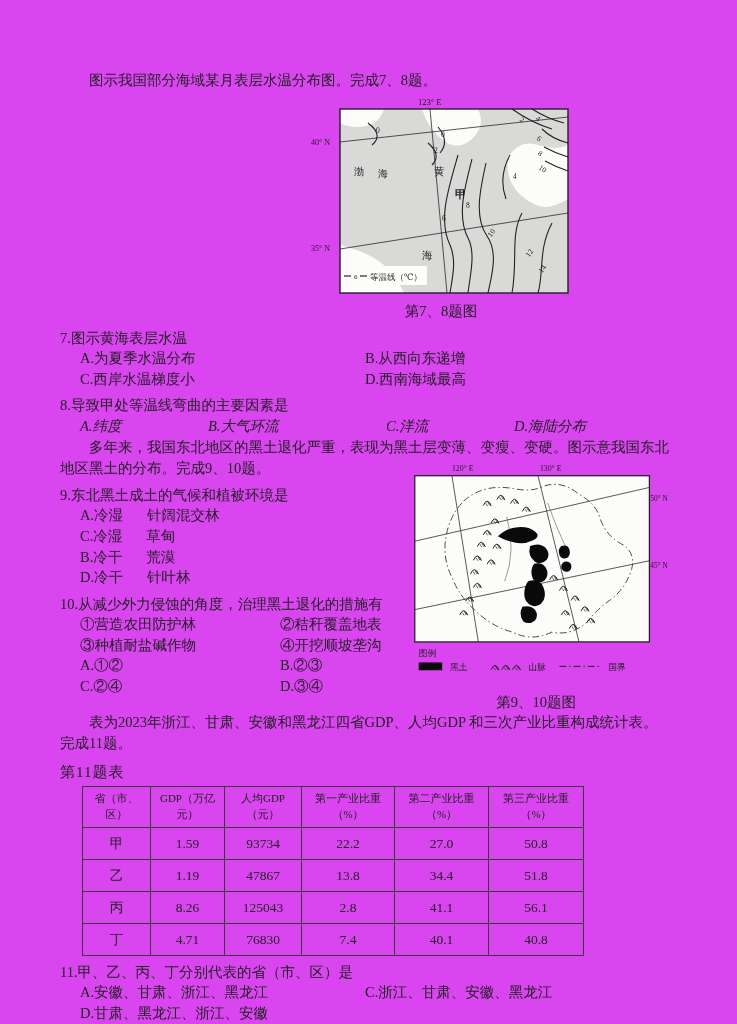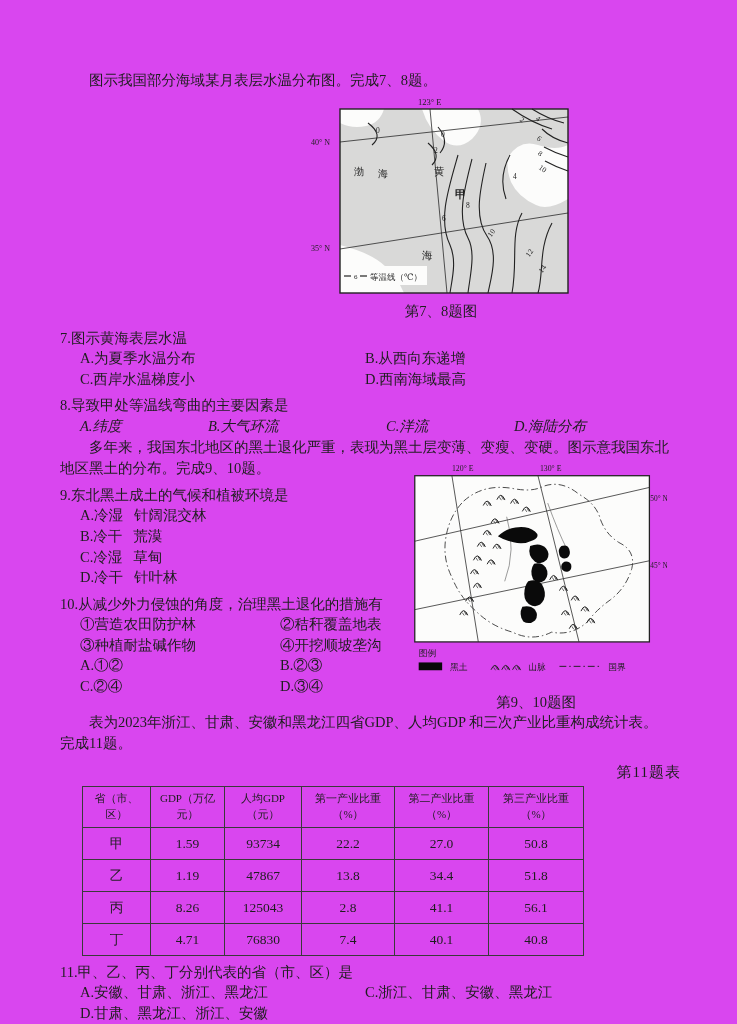--- a/index.html
+++ b/index.html
@@ -16,21 +16,21 @@
     line-height:1.42;
     overflow:hidden;
   }
   p{margin:0;}
   .indent{text-indent:2em;}
   .stem{margin-top:6px;}
   .opts{padding-left:20px;}
   .opts2{display:grid;grid-template-columns:285px auto;padding-left:20px;}
   .opts4{display:grid;grid-template-columns:128px 178px 128px auto;padding-left:20px;font-style:italic;}
   .optrow{display:grid;grid-template-columns:200px auto;padding-left:20px;}
-  .pair .veg{margin-left:11px;font-family:Liberation Serif, serif;}
+  .pair .veg{margin-left:24px;font-family:Liberation Serif, serif;}
   figure{margin:0;}
   .fig1{width:266px;margin:4px 0 0 248px;}
   .fig1 figcaption,.figcap{ text-align:center;font-size:14.5px;margin-top:1px;}
   .s2row{display:flex;align-items:flex-start;margin-top:1px;}
   .s2left{flex:1 1 auto;min-width:0;}
   .s2right{flex:0 0 276px;margin-top:2px;}
   .s2right .figcap{width:262px;}
   table.stat{
     border-collapse:collapse;
     margin:3px 0 0 22px;
@@ -39,21 +39,21 @@
   table.stat th,table.stat td{
     border:1.2px solid #3a3a3a;
     text-align:center;
     font-weight:normal;
     padding:0 1px;
     overflow:hidden;
   }
   table.stat th{font-size:11px;height:40px;}
   table.stat td{font-size:13.5px;height:31px;}
   .c1{width:68px}.c2{width:74px}.c3{width:77px}.c4{width:93px}.c5{width:94px}.c6{width:95px}
-  .tablecap{text-align:right;font-size:15px;margin-top:8px;letter-spacing:1px;}
+  .tablecap{text-align:left;font-size:15px;margin-top:8px;letter-spacing:1px;}
   svg text{font-family:"Liberation Serif","DejaVu Serif",serif;fill:#1e1e1e;}
   .q{margin-top:1px;}
 </style>
 </head>
 <body>
 
 <div class="page">
 
   <p class="indent">图示我国部分海域某月表层水温分布图。完成7、8题。</p>
 
@@ -150,22 +150,22 @@
 
   <p class="indent">多年来，我国东北地区的黑土退化严重，表现为黑土层变薄、变瘦、变硬。图示意我国东北</p>
 
   <div class="s2row">
     <div class="s2left">
       <p>地区黑土的分布。完成9、10题。</p>
       <div class="q">
         <p class="stem">9.东北黑土成土的气候和植被环境是</p>
         <div class="opts">
           <p class="pair"><span>A.冷湿</span><span class="veg">针阔混交林</span></p>
+          <p class="pair"><span>C.冷湿</span><span class="veg">草甸</span></p>
           <p class="pair"><span>B.冷干</span><span class="veg">荒漠</span></p>
-          <p class="pair"><span>C.冷湿</span><span class="veg">草甸</span></p>
           <p class="pair"><span>D.冷干</span><span class="veg">针叶林</span></p>
         </div>
       </div>
       <div class="q">
         <p class="stem">10.从减少外力侵蚀的角度，治理黑土退化的措施有</p>
         <div class="optrow">
           <span>①营造农田防护林</span>
           <span>②秸秆覆盖地表</span>
           <span>③种植耐盐碱作物</span>
           <span>④开挖顺坡垄沟</span>

